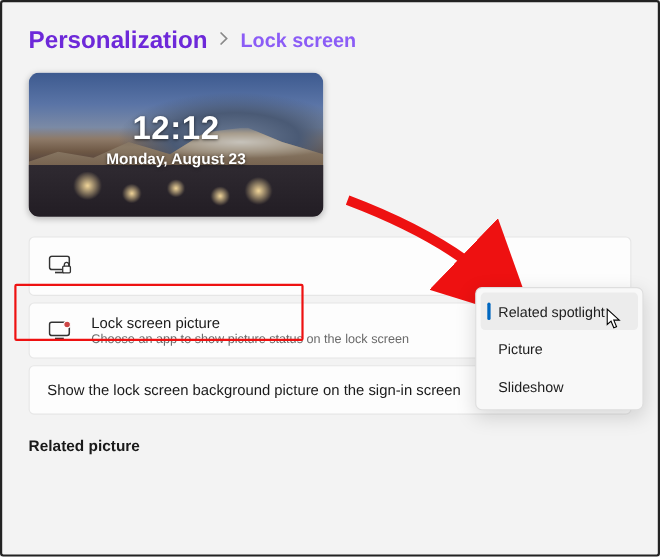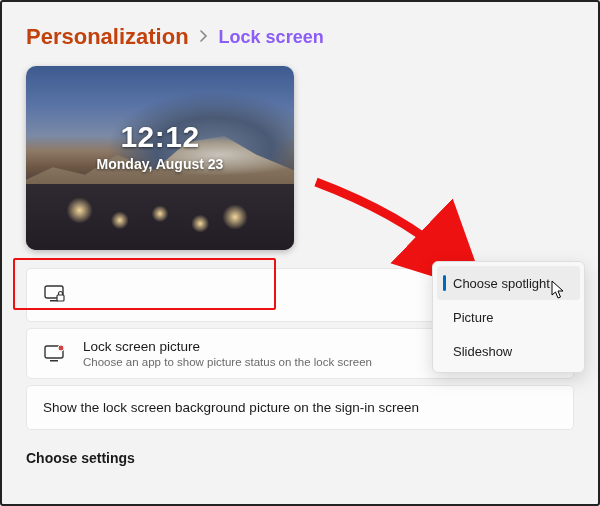--- a/index.html
+++ b/index.html
@@ -1,26 +1,26 @@
 <!DOCTYPE html>
 <html><head>
 <meta charset="utf-8">
 <style>
   * { box-sizing: border-box; margin: 0; padding: 0; font-family: "Segoe UI", -apple-system, BlinkMacSystemFont, sans-serif; }
   body { width: 600px; height: 506px; background: #f3f3f3; overflow: hidden; position: relative; border: 2px solid #222; border-radius: 3px; }
   .content { padding: 22px 24px 0 24px; }
 
   .breadcrumb { display: flex; align-items: center; gap: 10px; margin-bottom: 16px; }
-  .bc-parent { font-size: 22px; font-weight: 600; color: #c2410c; }
+  .bc-parent { font-size: 22px; font-weight: 600; color: #6d28d9; }
   .bc-current { font-size: 18px; font-weight: 700; color: #8b5cf6; }
   .bc-sep { font-size: 16px; color: #888; }
 
   .preview-wrap { margin-bottom: 18px; }
   .preview {
-    width: 268px; height: 184px; border-radius: 10px;
+    width: 268px; height: 131px; border-radius: 10px;
     position: relative; overflow: hidden;
     background:
       radial-gradient(ellipse at 70% 45%, #6a7a94 0%, #4a5a75 22%, transparent 40%),
       linear-gradient(180deg, #3d5a8f 0%, #5a74a6 22%, #7b8aa5 38%, #8e7a68 46%, #6d5744 55%, #3b2f36 70%, #2a232b 100%);
     box-shadow: 0 2px 6px rgba(0,0,0,0.25);
   }
   .mountain-back {
     position: absolute; left: 0; right: 0; top: 38%; height: 34%;
     background:
       radial-gradient(ellipse at 72% 30%, #c7c3bb 0%, #a89d8d 18%, transparent 34%),
@@ -135,39 +135,39 @@
       <div class="subtitle">Choose an app to show picture status on the lock screen</div>
     </div>
   </div>
 
   <div class="card">
     <div class="titles">
       <div class="title">Show the lock screen background picture on the sign-in screen</div>
     </div>
   </div>
 
-  <div class="related">Choose settings</div>
+  <div class="related">Related picture</div>
 
 </div>
 
 <div class="redbox a"></div>
 
 <svg class="arrow" viewBox="0 0 170 120">
   <defs>
     <marker id="ah" markerWidth="12" markerHeight="12" refX="5" refY="5" orient="auto">
       <path d="M0 0 L10 5 L0 10 Z" fill="#e11"></path>
     </marker>
   </defs>
   <path d="M10 6 Q 100 40 148 86" stroke="#e11" stroke-width="9" fill="none" marker-end="url(#ah)"></path>
 </svg>
 
 <div class="dropdown">
   <div class="dd-item selected">
     <div class="bar"></div>
-      <span>Choose spotlight</span>
+      <span>Related spotlight</span>
   </div>
   <div class="dd-item">
     <div class="bar"></div>
       <span>Picture</span>
   </div>
   <div class="dd-item">
     <div class="bar"></div>
       <span>Slideshow</span>
   </div>
 </div>

